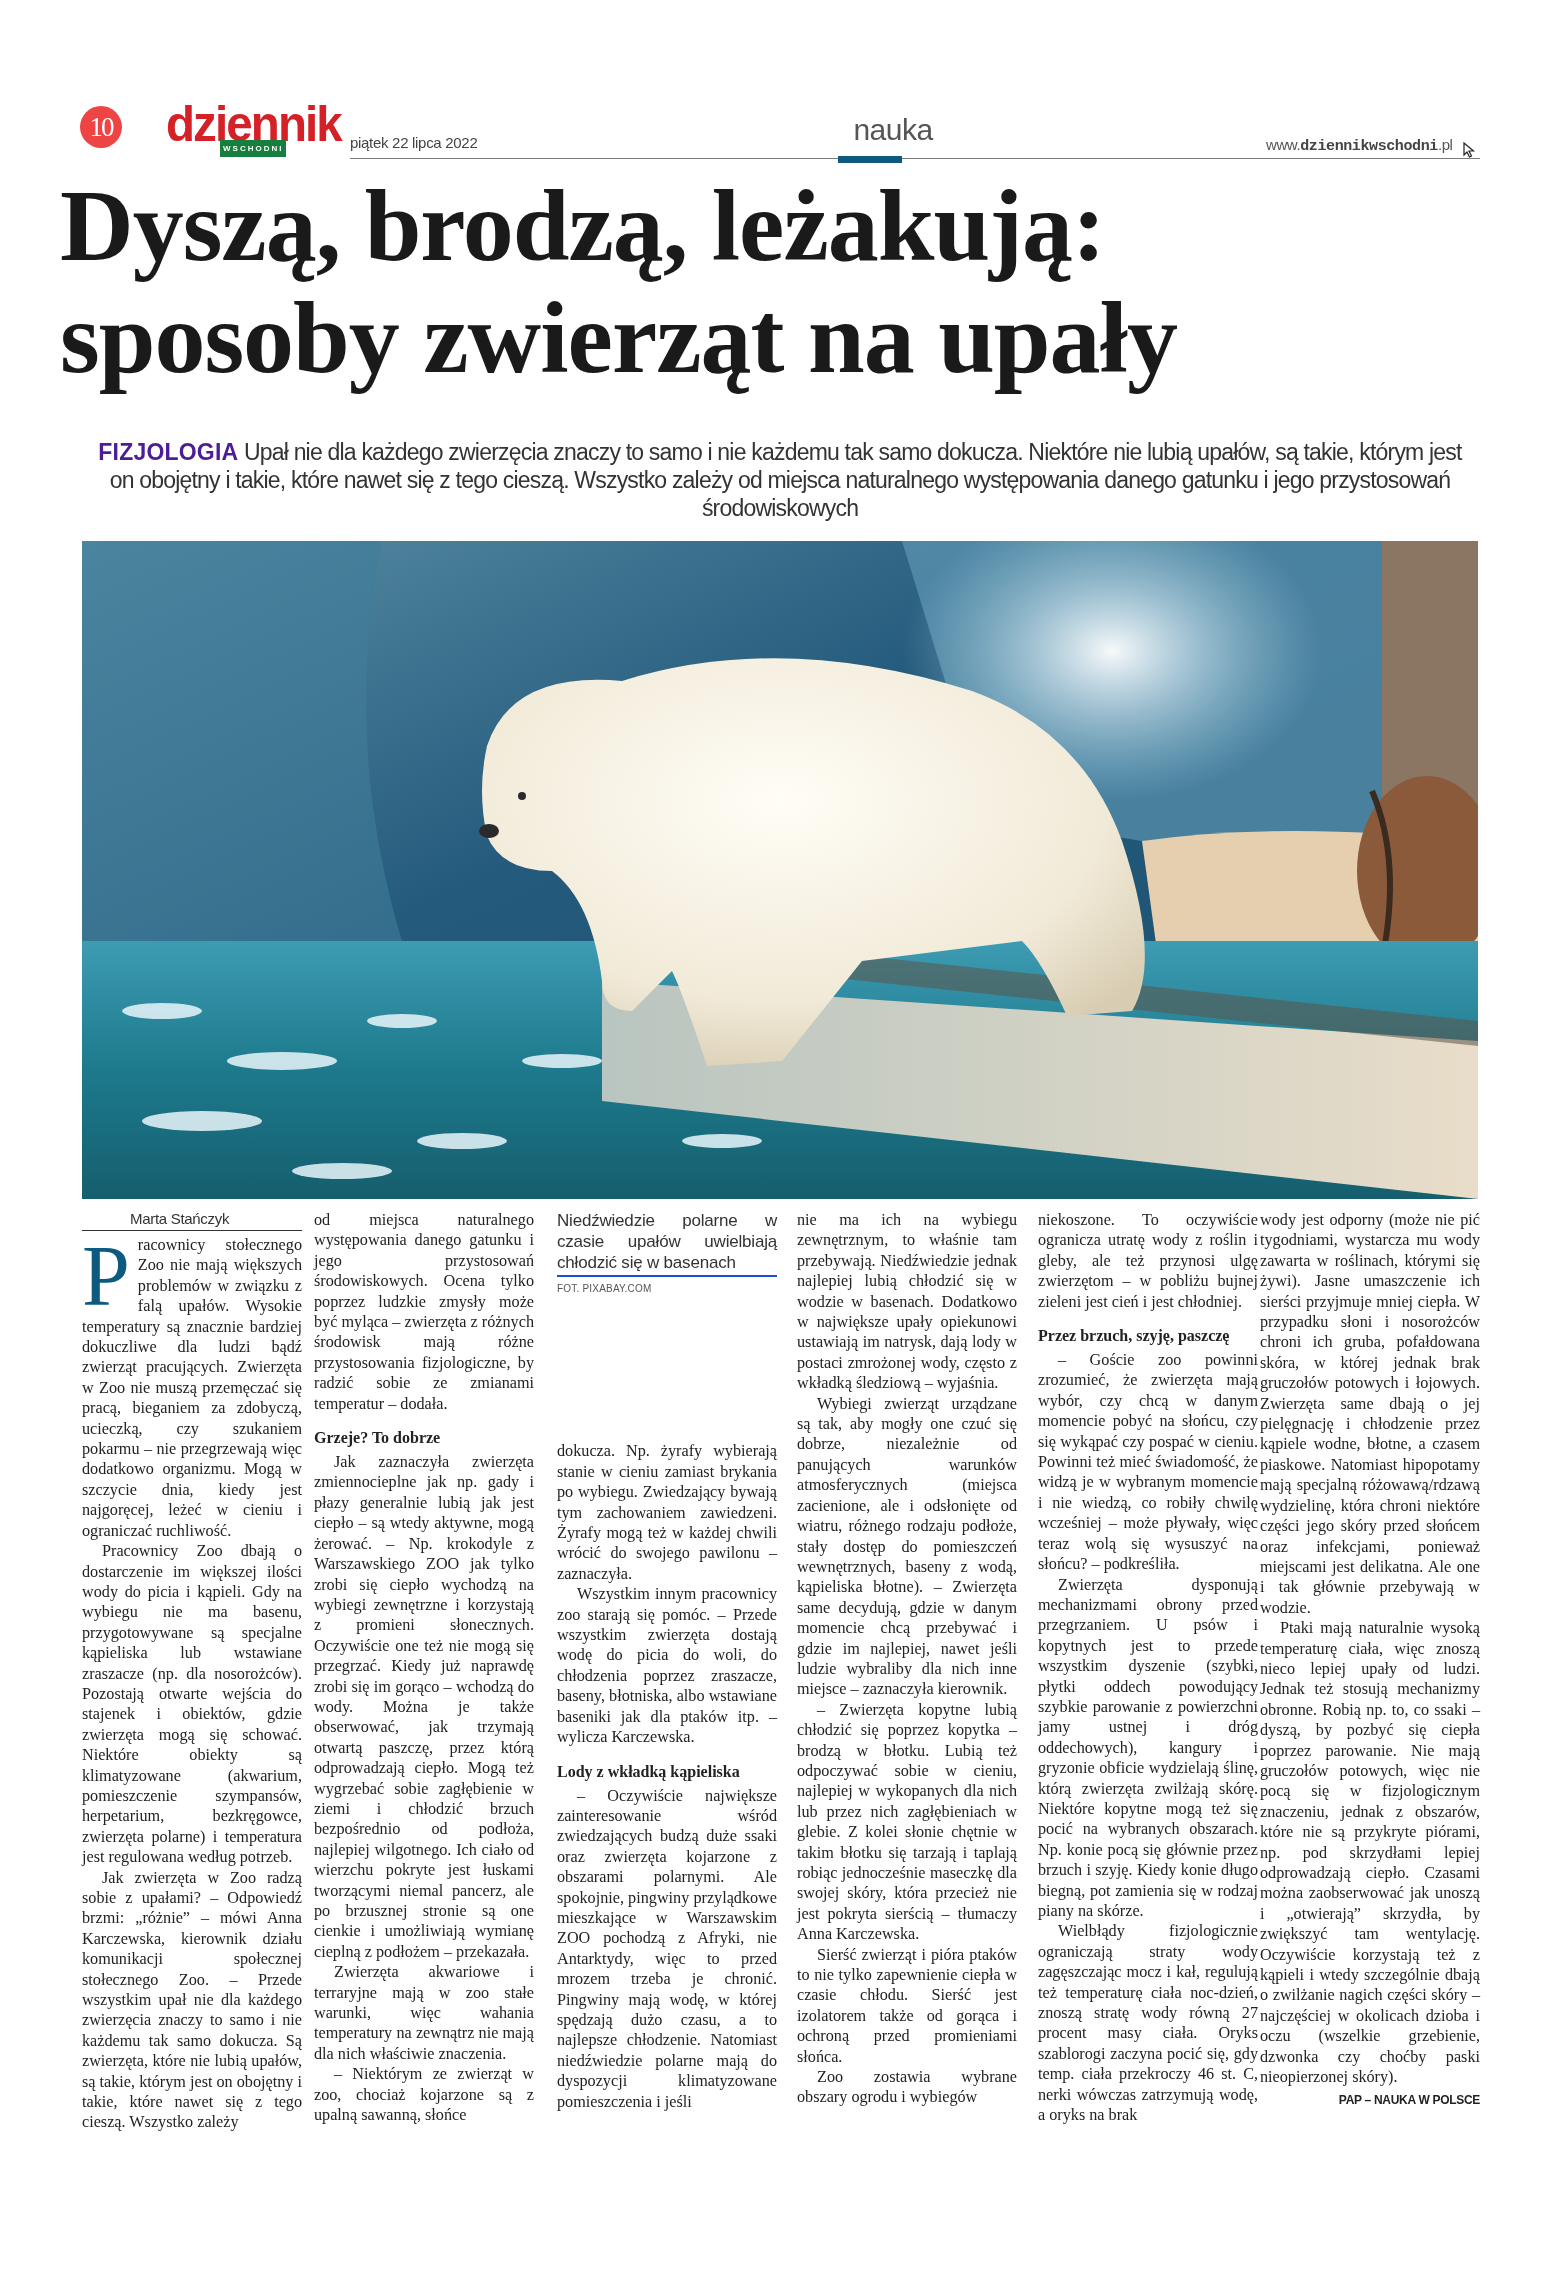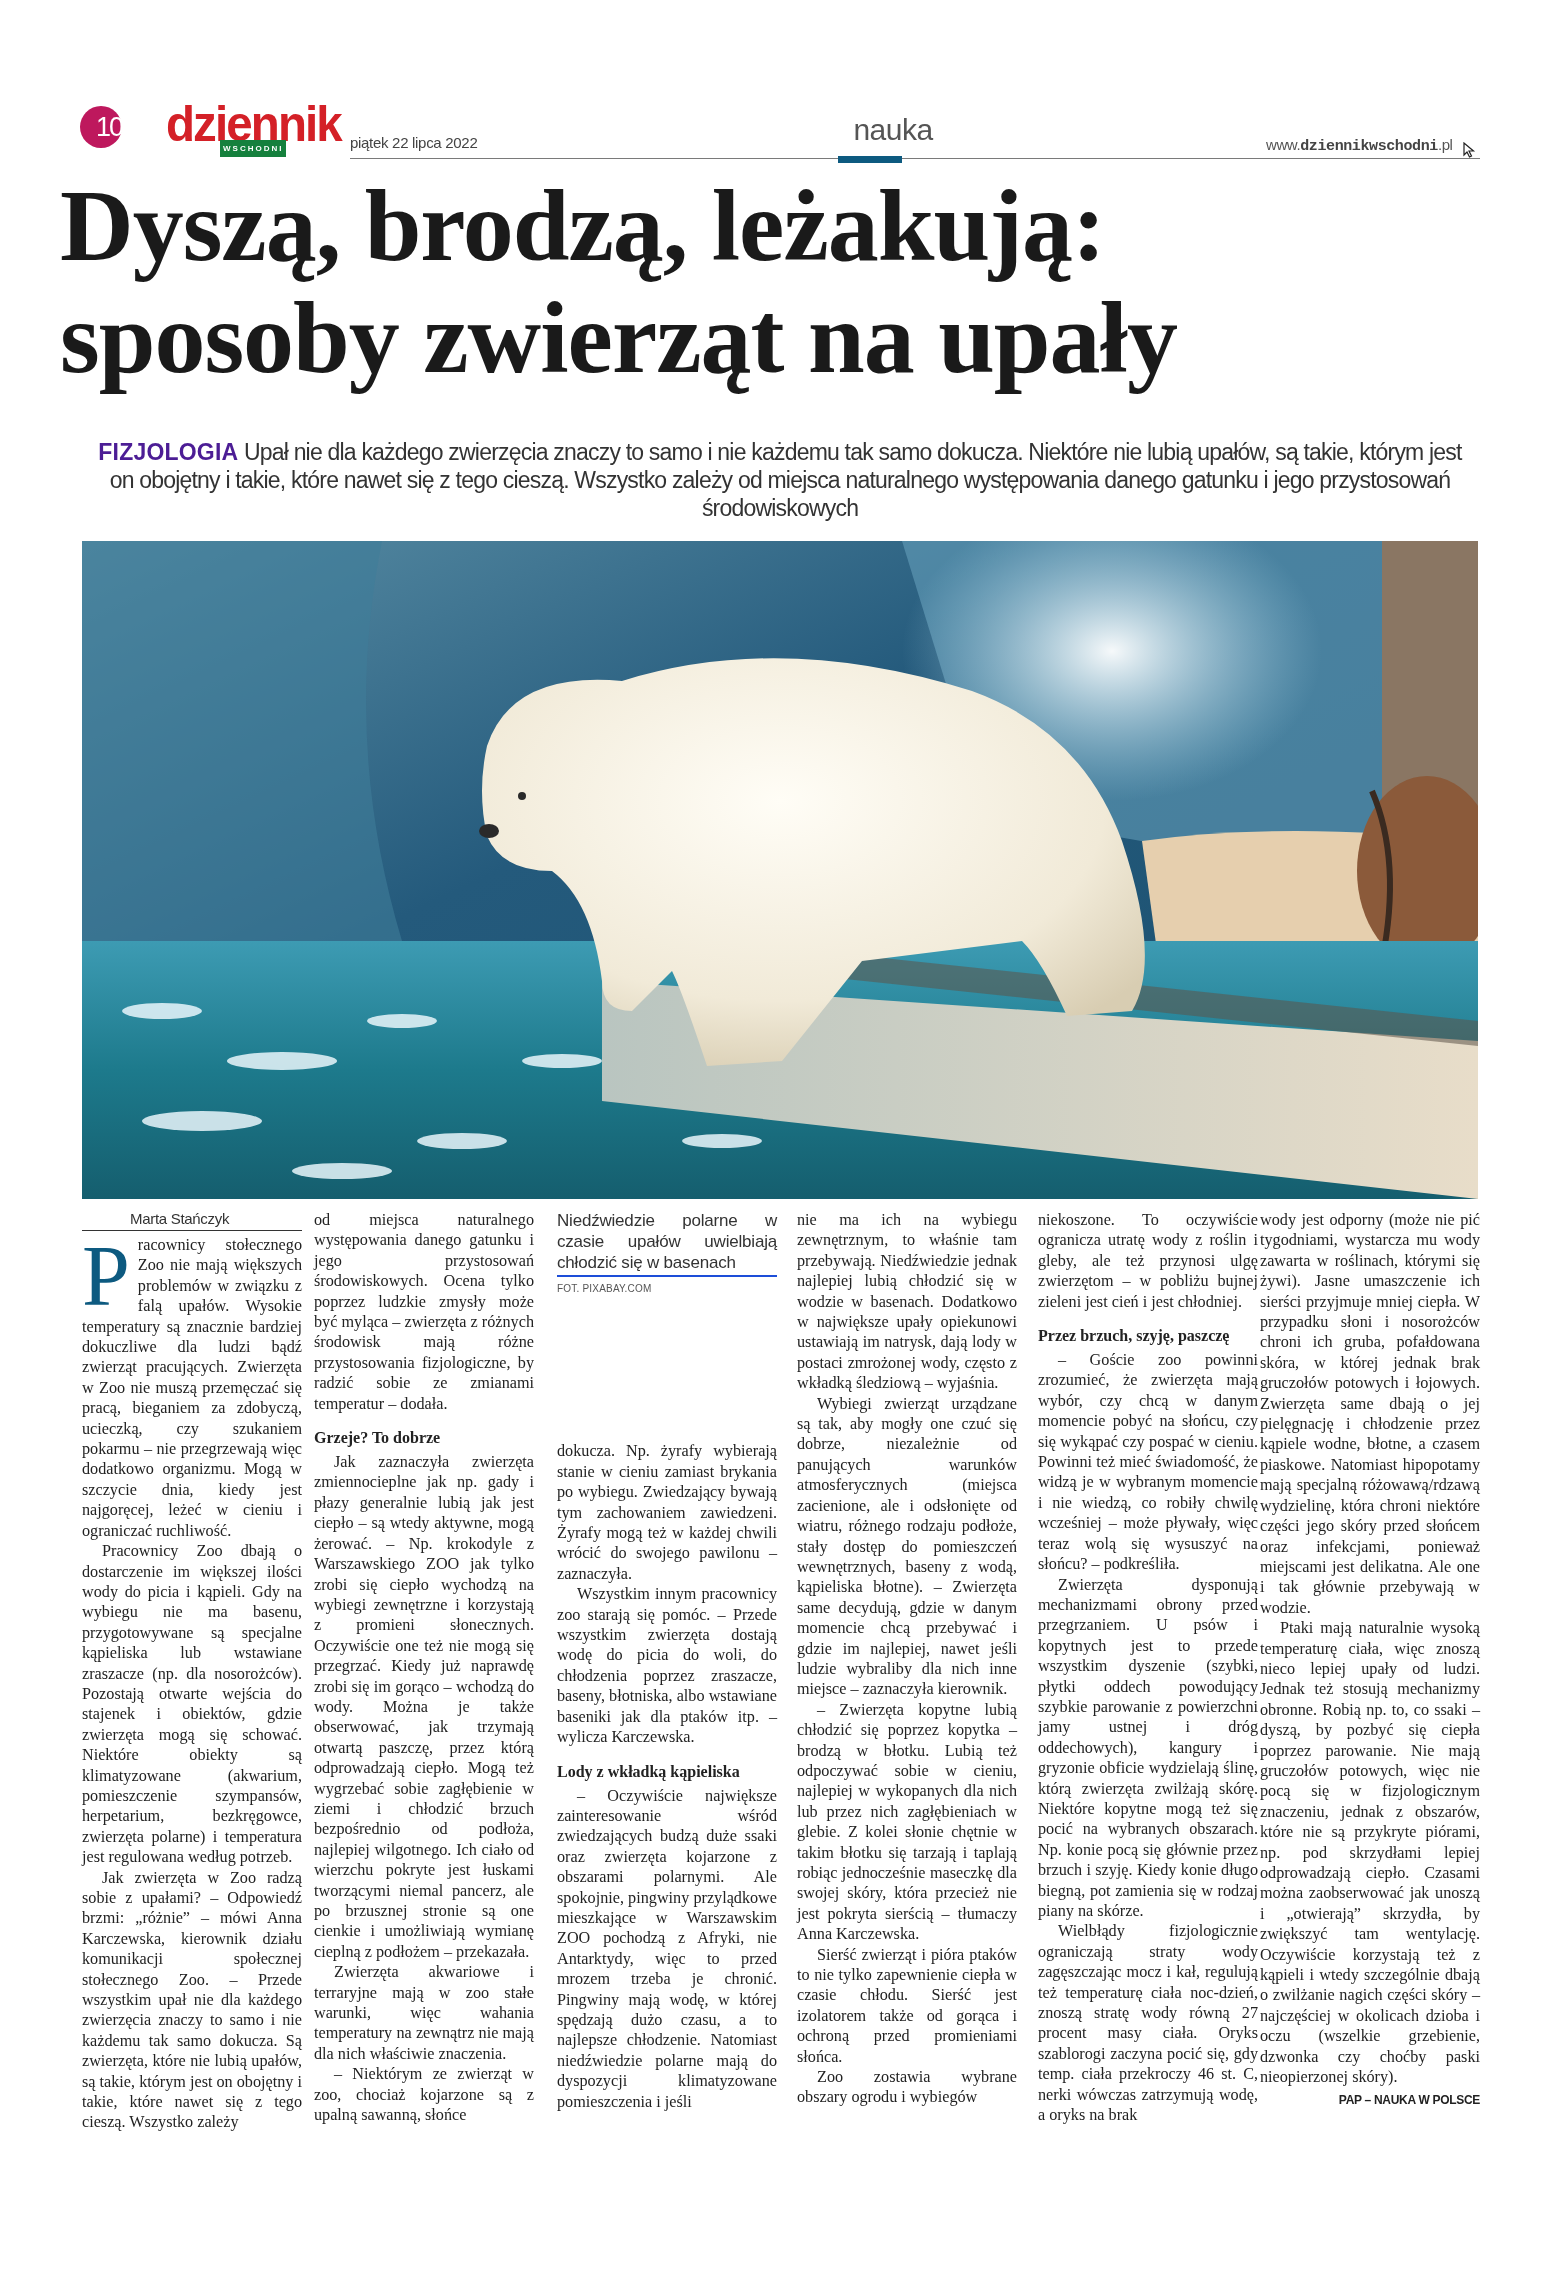--- a/index.html
+++ b/index.html
@@ -1,19 +1,19 @@
 <!DOCTYPE html>
 <html><head>
 <meta charset="utf-8">
 <style>
   html,body{margin:0;padding:0;background:#ffffff;}
   body{width:1558px;height:2281px;position:relative;overflow:hidden;color:#222;}
   .masthead{position:absolute;left:0;top:0;width:1558px;height:170px;}
-  .page-num{position:absolute;left:80px;top:106px;width:42px;height:42px;border-radius:50%;background:#be185d;color:#fff;
-    font-family:Liberation Sans, sans-serif;font-size:27px;line-height:42px;text-align:right;letter-spacing:-2px;}
+  .page-num{position:absolute;left:80px;top:106px;width:42px;height:42px;border-radius:50%;background:#ef4444;color:#fff;
+    font-family:Liberation Serif, serif;font-size:27px;line-height:42px;text-align:center;letter-spacing:-2px;}
   .logo{position:absolute;left:166px;top:96px;height:60px;}
   .logo-word{font-family:"Liberation Sans",sans-serif;font-weight:bold;font-size:50px;color:#d42027;letter-spacing:-2px;line-height:56px;display:block;transform:scaleX(0.95);transform-origin:left;}
   .logo-sub{position:absolute;left:54px;top:44px;background:#15803d;color:#fff;font-family:"Liberation Sans",sans-serif;font-weight:bold;font-size:8px;letter-spacing:2px;padding:4px 3px;line-height:9px;}
   .issue-date{position:absolute;left:350px;top:134px;font-family:"Liberation Sans",sans-serif;font-size:15px;color:#444;letter-spacing:-0.3px;}
   .rule-top{position:absolute;left:350px;top:158px;width:1130px;height:1px;background:#7a7a7a;}
   .section-name{position:absolute;left:838px;top:112px;width:110px;text-align:center;font-family:Liberation Sans, sans-serif;font-size:30px;color:#555;letter-spacing:-0.5px;line-height:36px;}
   .section-bar{position:absolute;left:838px;top:156px;width:64px;height:7px;background:#0d5a80;}
   .site-url{position:absolute;left:1266px;top:136px;font-family:"Liberation Sans",sans-serif;font-size:15px;color:#555;letter-spacing:-0.4px;}
   .site-url b{color:#444;font-family:Liberation Mono, monospace;}
   .cursor-icon{position:absolute;left:1463px;top:142px;width:14px;height:16px;}

